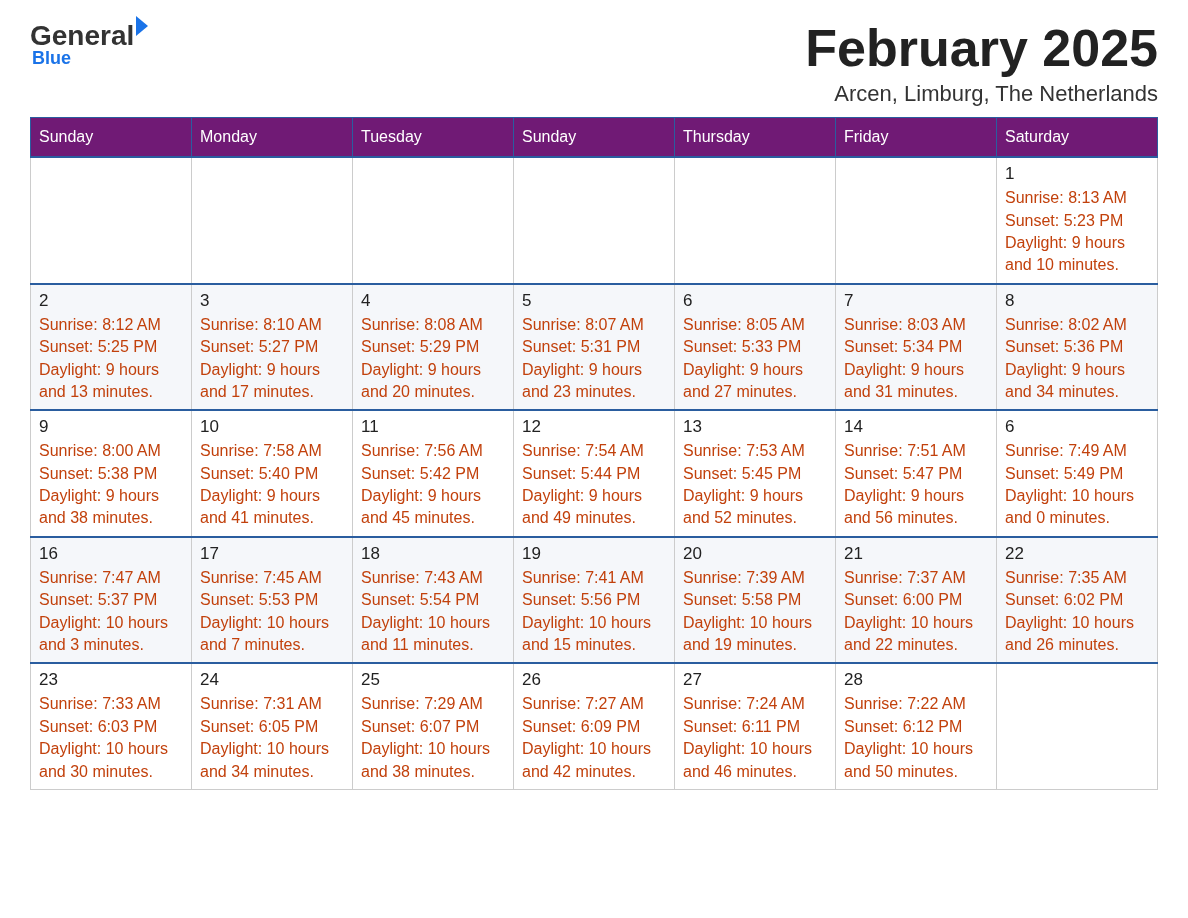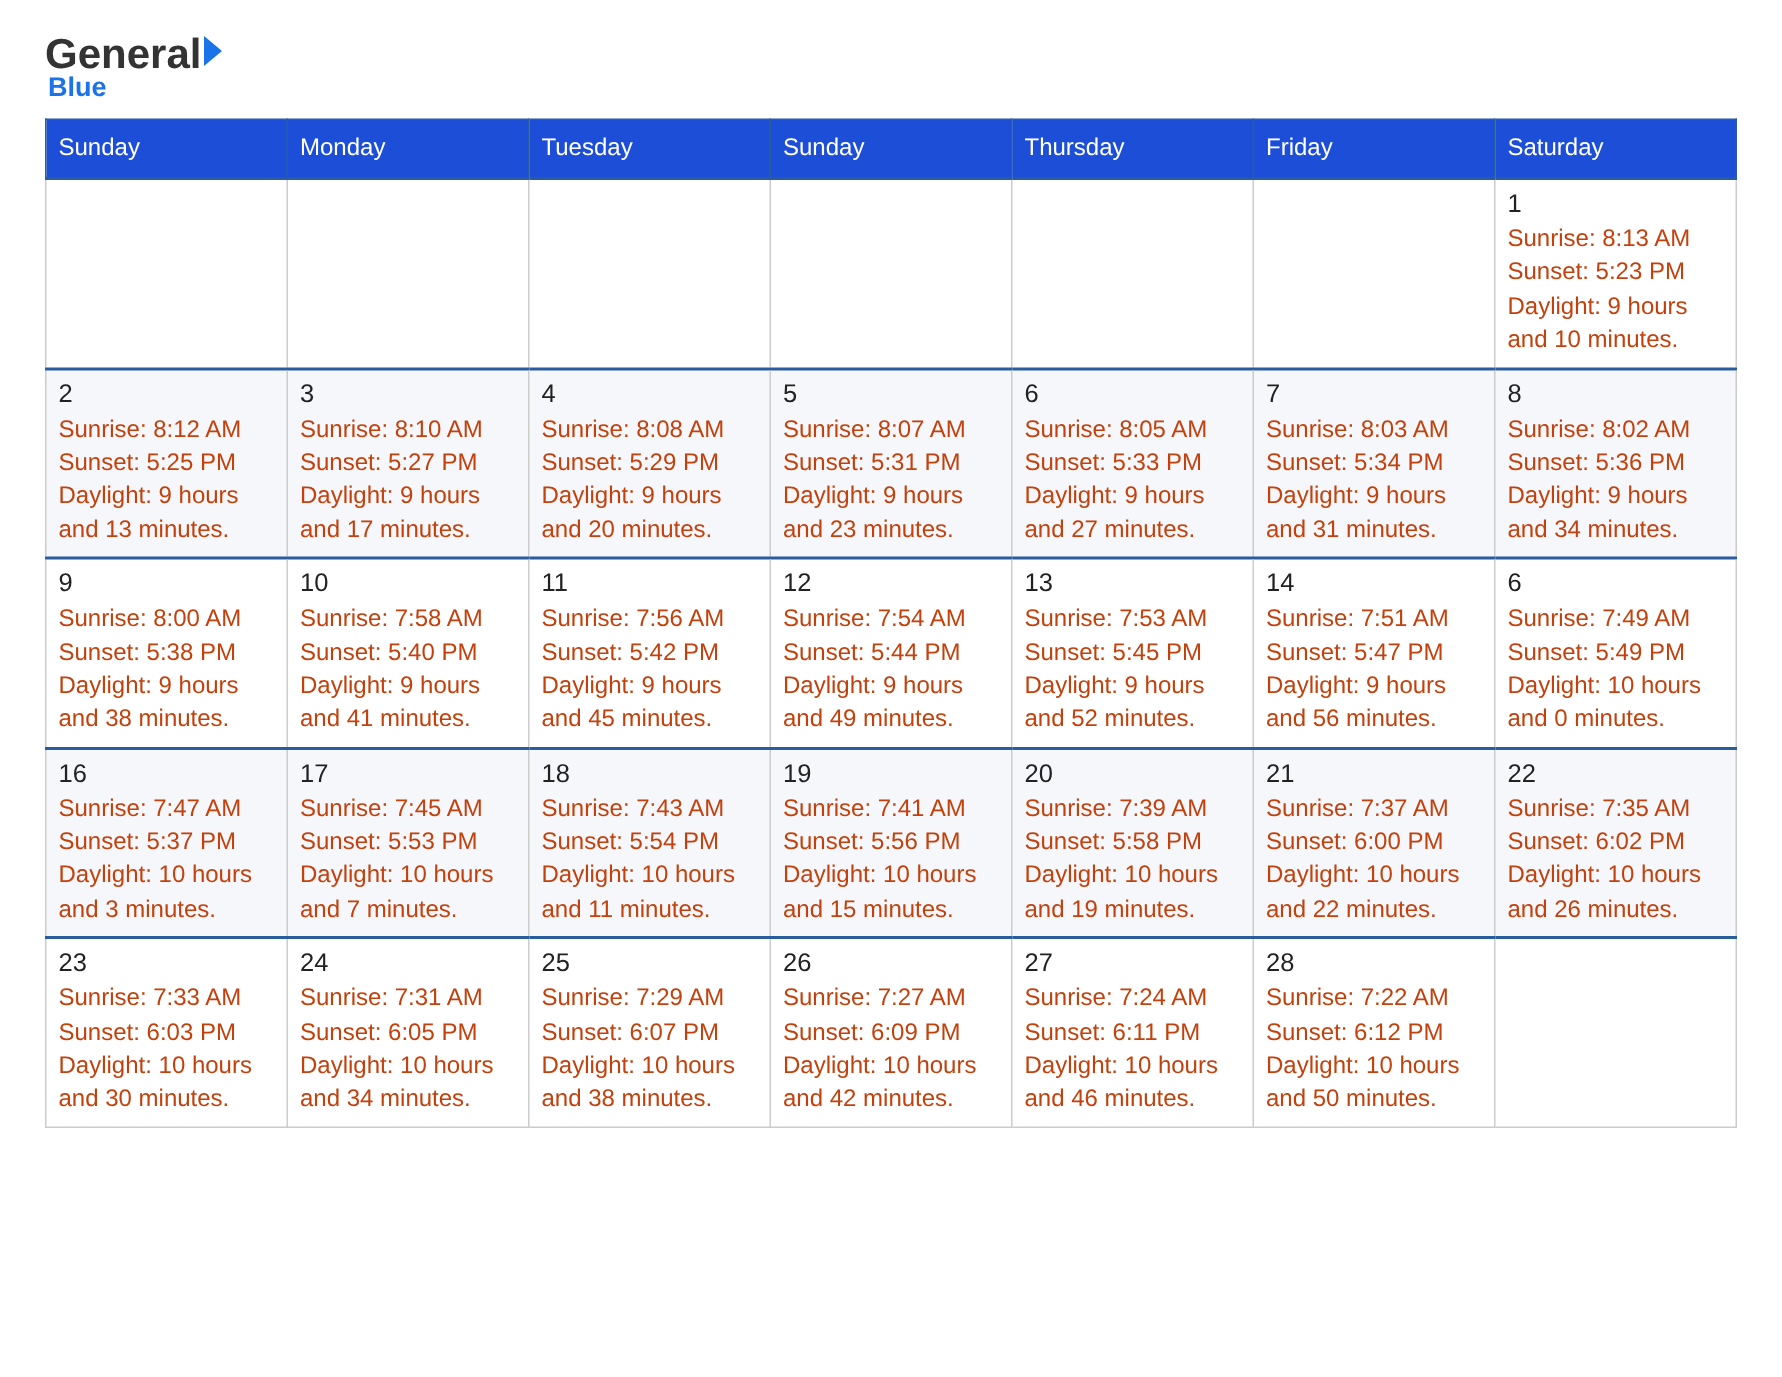--- a/index.html
+++ b/index.html
@@ -17,21 +17,20 @@
       align-items: flex-start;
       margin-bottom: 10px;
     }
     .logo {
       display: flex;
       flex-direction: column;
       align-items: flex-start;
     }
     .logo-text {
       display: flex;
-      align-items: center;
       font-size: 28px;
       font-weight: bold;
       color: #333;
     }
     .logo-arrow {
       width: 0;
       height: 0;
       border-left: 12px solid #1a73e8;
       border-top: 10px solid transparent;
       border-bottom: 10px solid transparent;
@@ -59,21 +58,21 @@
       font-size: 22px;
       color: #333;
       margin-top: 4px;
     }
     table {
       width: 100%;
       border-collapse: collapse;
       margin-top: 10px;
     }
     thead th {
-      background: #1d4ed8;
+      background: #701a75;
       color: #fff;
       font-size: 16px;
       font-weight: normal;
       padding: 10px 8px;
       text-align: left;
       border: 1px solid #2a5d9f;
     }
     tbody td {
       vertical-align: top;
       border: 1px solid #ccc;
@@ -110,20 +109,24 @@
 </head>
 <body>
 
 <div class="header">
   <div class="logo">
     <div class="logo-text">
       <span>General</span>
       <div class="logo-arrow"></div>
     </div>
     <div class="logo-sub">Blue</div>
+  </div>
+  <div class="title-block">
+    <div class="month-title">February 2025</div>
+    <div class="subtitle">Arcen, Limburg, The Netherlands</div>
   </div>
 </div>
 
 <table>
   <thead>
     <tr>
     <th>Sunday</th>
         <th>Monday</th>
         <th>Tuesday</th>
         <th>Sunday</th>

